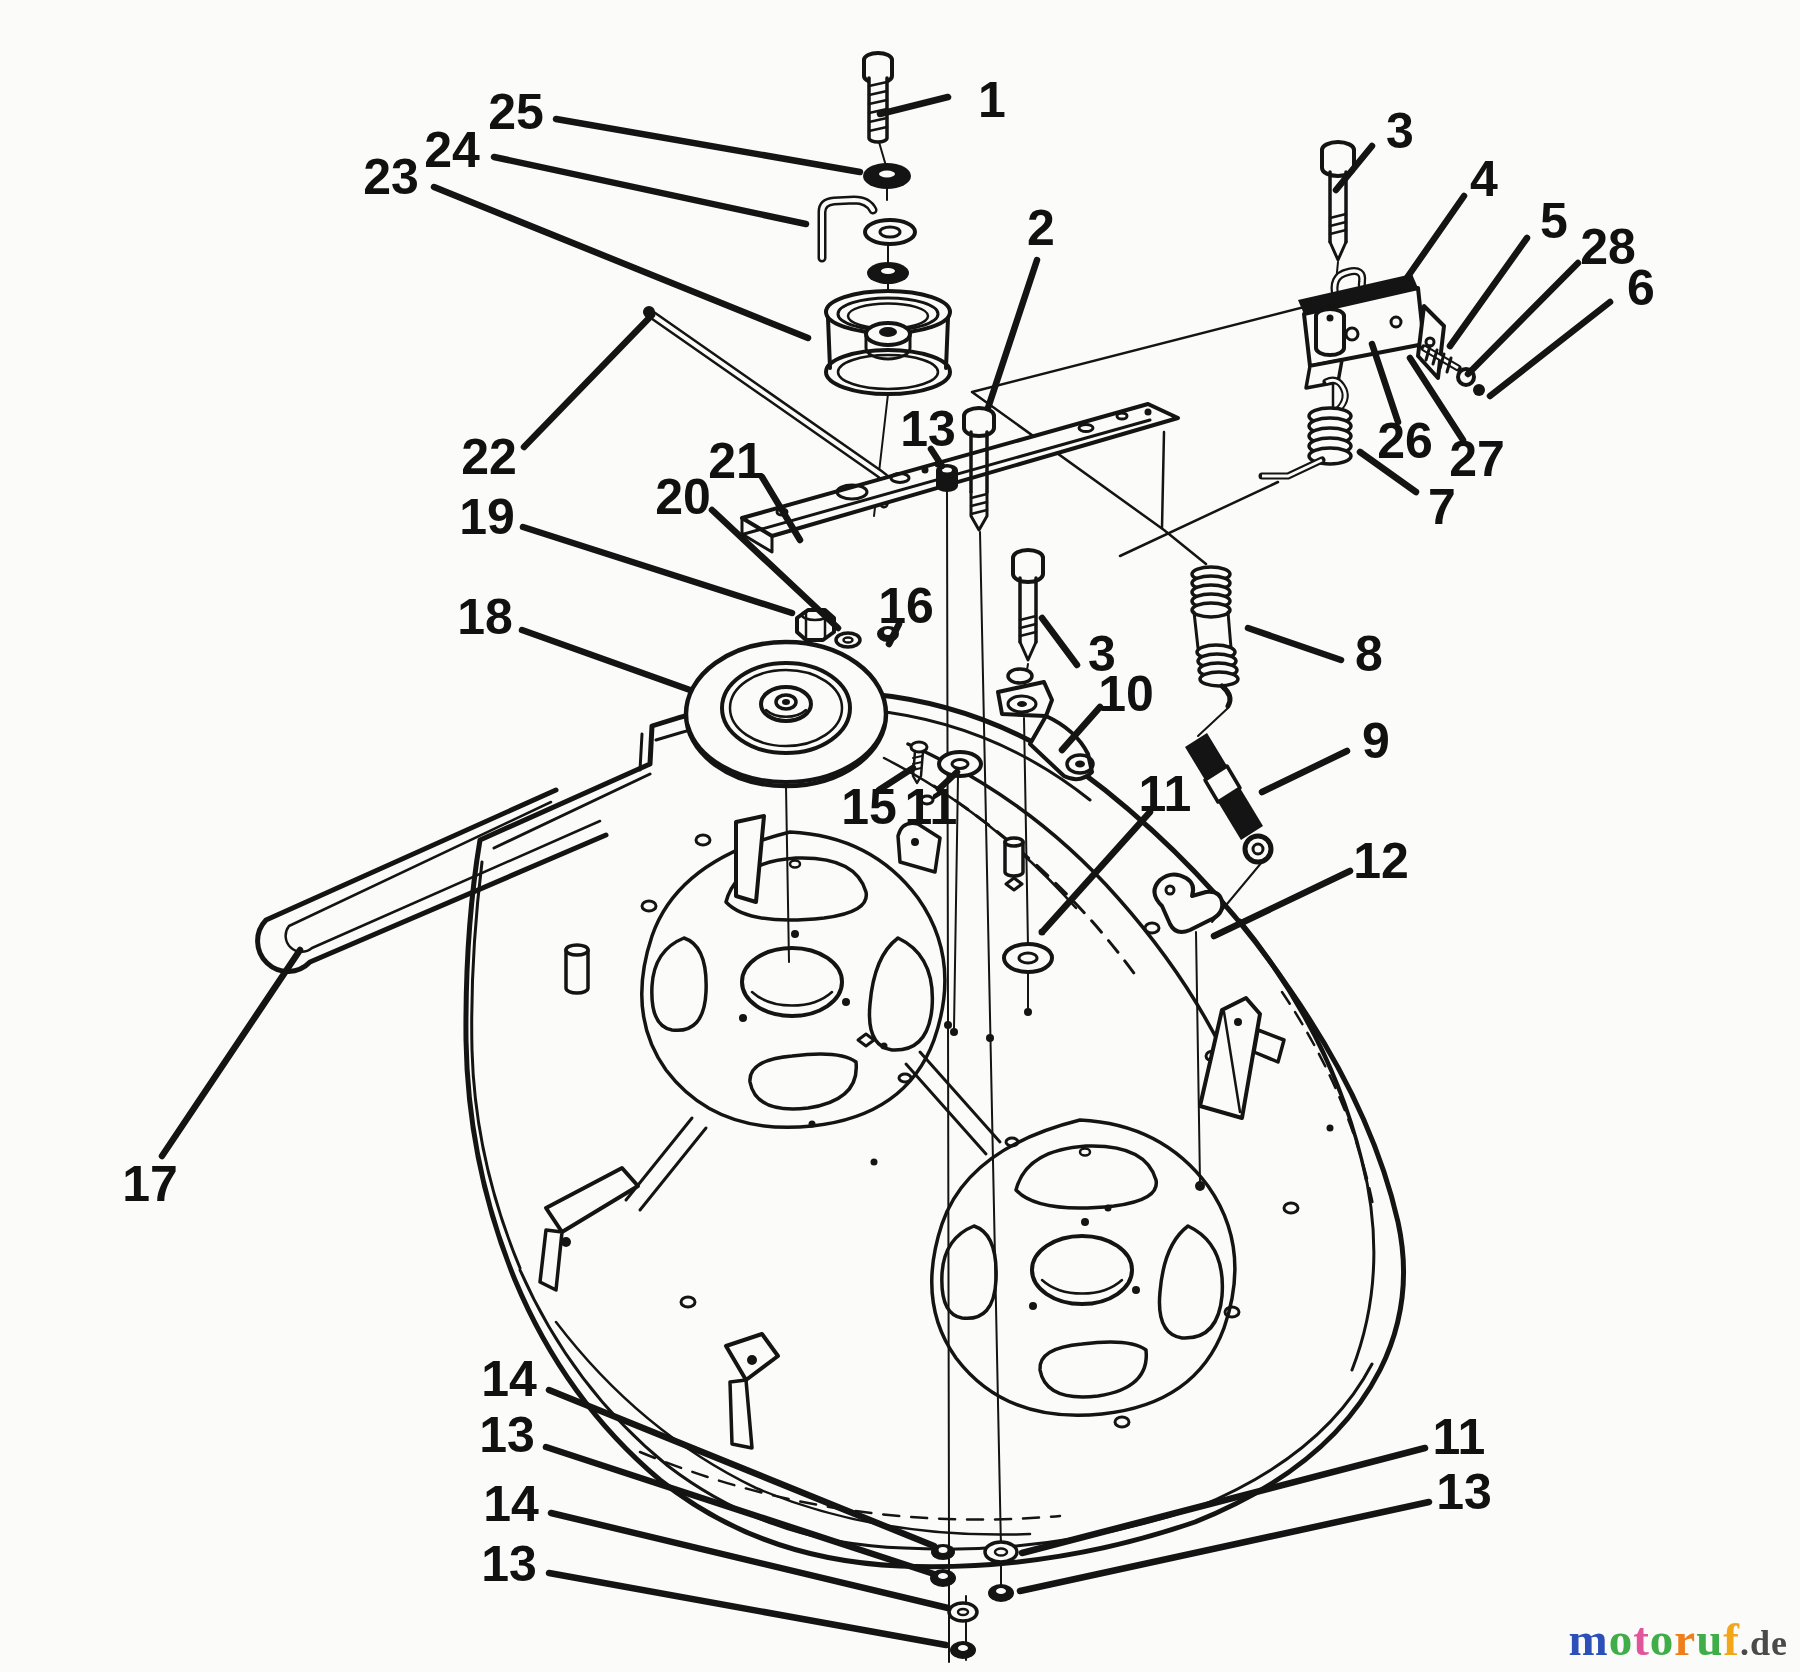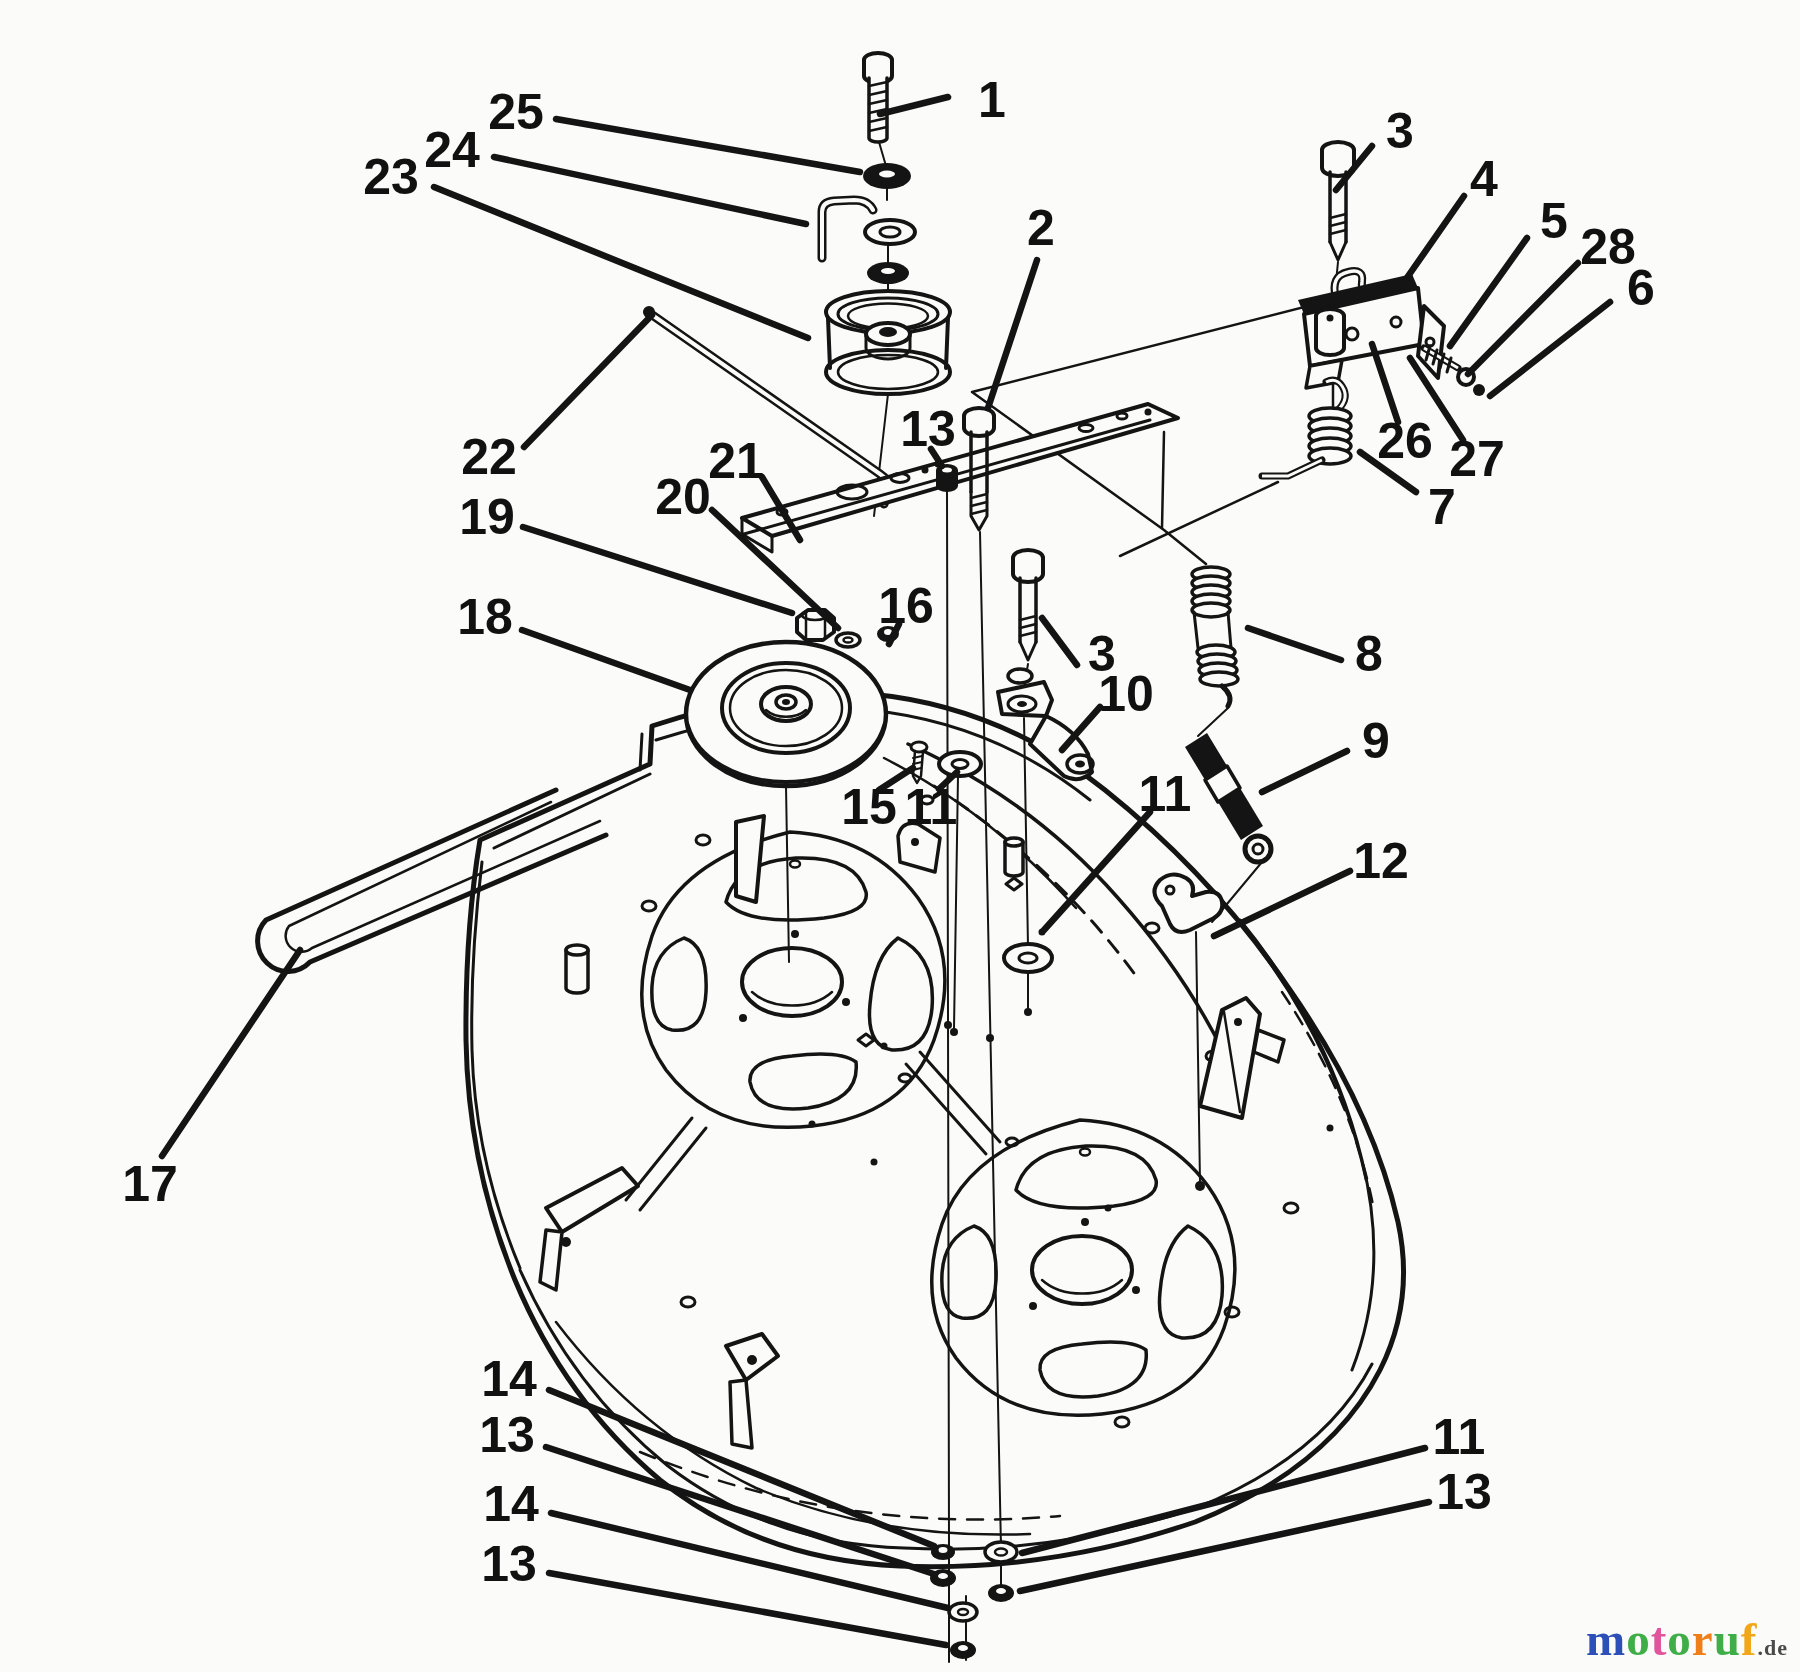--- a/index.html
+++ b/index.html
@@ -5,21 +5,21 @@
   html,body{margin:0;padding:0;background:#e8e8e8;}
   #page{position:relative;width:1800px;height:1672px;background:#fbfbf9;overflow:hidden;
         font-family:"Liberation Sans",sans-serif;}
   svg{position:absolute;left:0;top:0;}
   .ln{stroke:#141414;fill:none;stroke-linecap:round;stroke-linejoin:round;}
   .w{fill:#fbfbf9;}
   .dk{fill:#141414;stroke:none;}
   .callout-text{font-family:"Liberation Sans",sans-serif;font-weight:700;font-size:50px;fill:#111;}
   #watermark{position:absolute;right:12px;bottom:6px;font-family:"Liberation Serif",serif;
              font-weight:700;font-size:47px;letter-spacing:1px;}
-  #watermark .suffix{font-size:22px;font-weight:700;}
+  #watermark .suffix{font-size:36px;font-weight:700;}
 </style>
 </head>
 <body>
 
 <div id="page">
 <svg id="diagram-svg" width="1800" height="1672" viewBox="0 0 1800 1672">
 
   <g>
 
     <path class="ln" stroke-width="5" d="M 480,840 L 650,764 L 652,726

